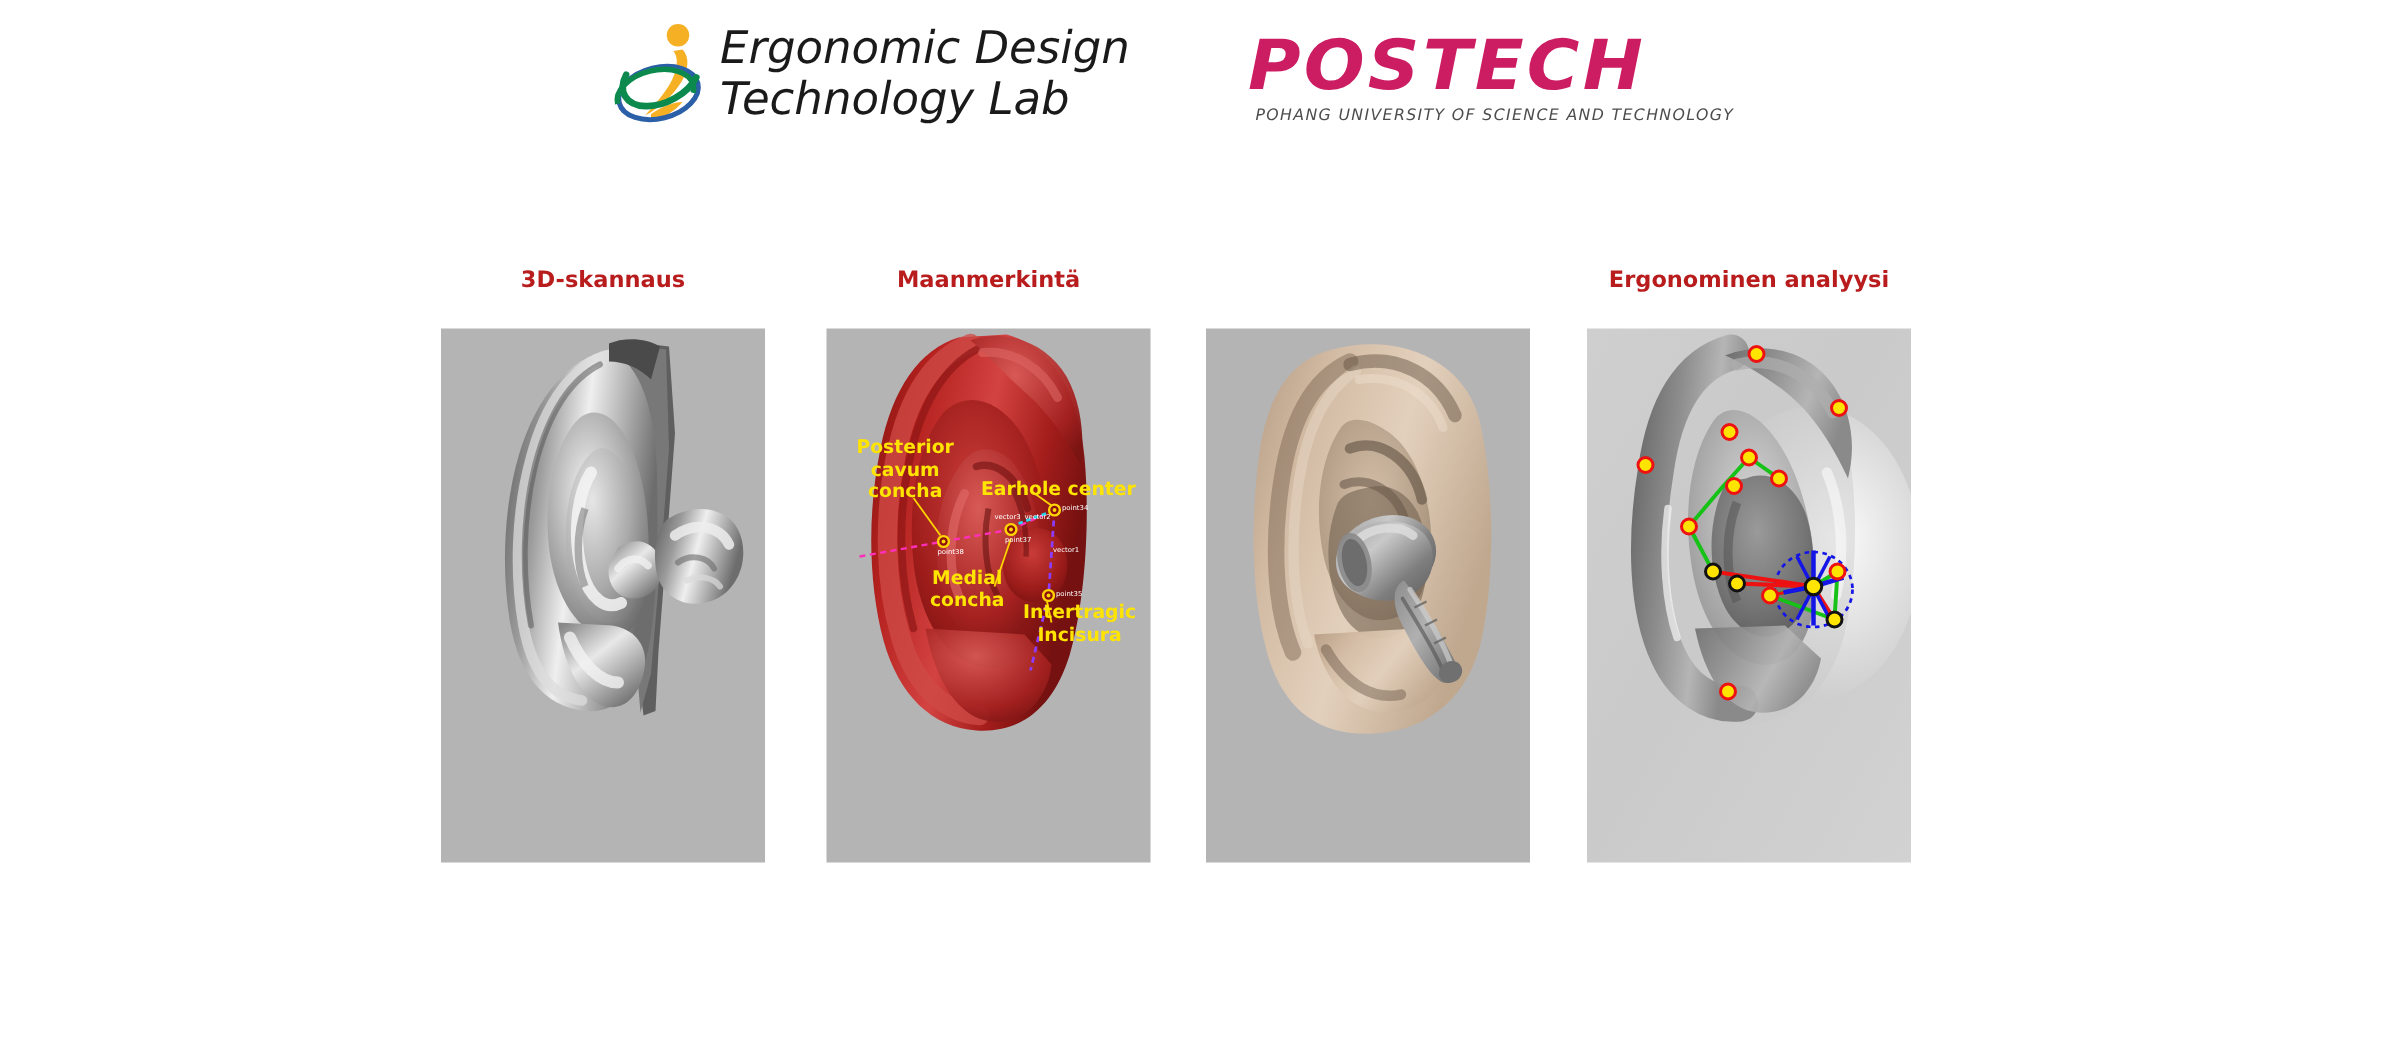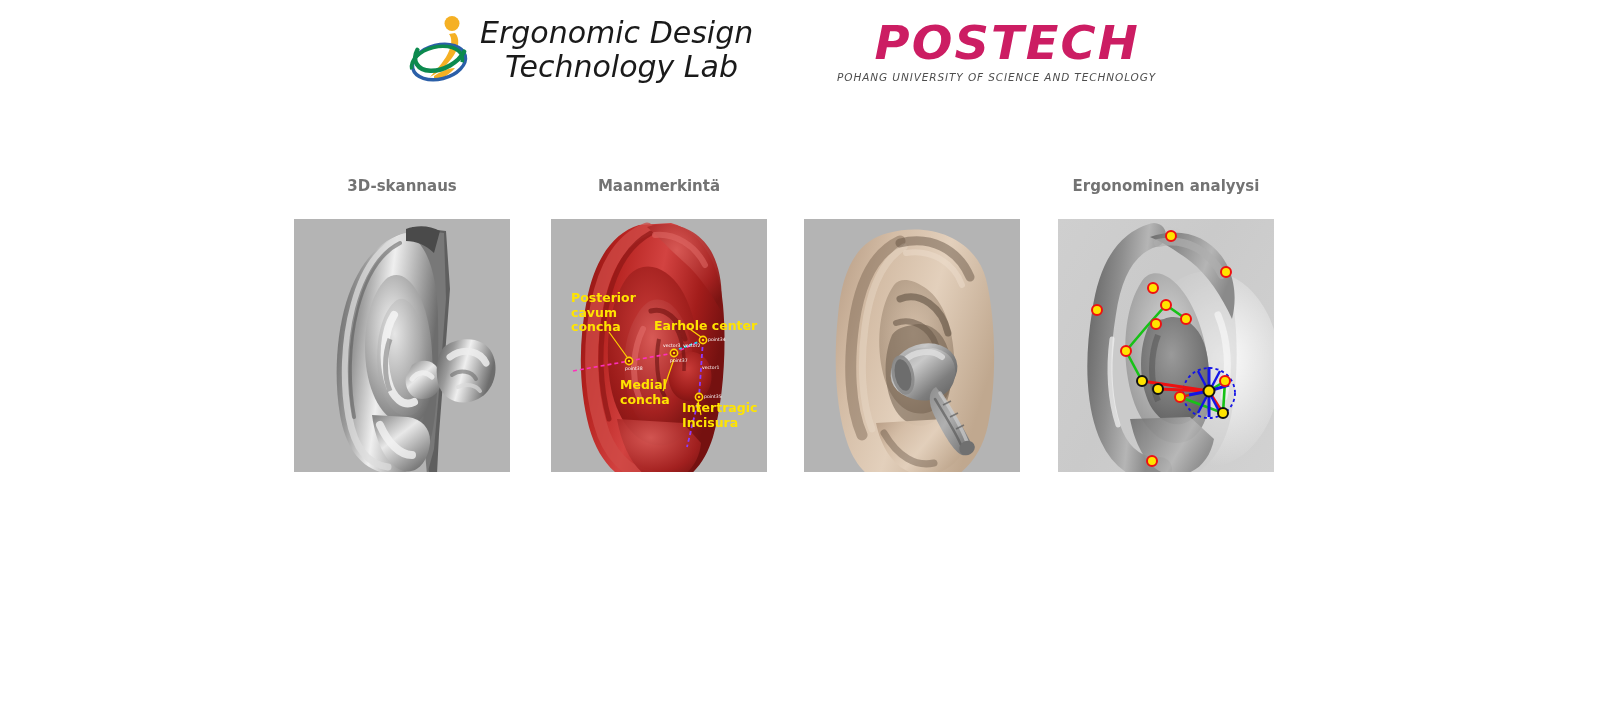--- a/index.html
+++ b/index.html
@@ -14,21 +14,20 @@
     font-family: "Liberation Sans", sans-serif;
     overflow: hidden;
   }
 
   
   .logo-row {
     position: absolute;
     left: 0; top: 0;
     width: 1424px;
     height: 110px;
-    text-align: right;
   }
 
   
   .edt-logo {
     position: absolute;
     left: 408px;
     top: 12px;
     width: 330px;
     height: 80px;
   }
@@ -93,29 +92,30 @@
   }
   .panel-title {
     position: absolute;
     top: -42px;
     left: -40px;
     width: 296px;
     text-align: center;
     font-family: "DejaVu Sans", sans-serif;
     font-weight: bold;
     font-size: 15px;
-    color: #737373;
+    color: #b91c1c;
     white-space: nowrap;
   }
   .panel-canvas {
     position: absolute;
     left: 0; top: 0;
     width: 216px;
-    height: 253px;
+    height: 356px;
     overflow: hidden;
+    text-align: center;
   }
   .bg-gray   { background: #b4b4b4; }
   .bg-lgray  { background: linear-gradient(120deg,#cfcfcf 0%,#cacaca 45%,#d2d2d2 100%); }
 
   .panel1 { left: 294px; top: 219px; }
   .panel2 { left: 551px; top: 219px; }
   .panel3 { left: 804px; top: 219px; }
   .panel4 { left: 1058px; top: 219px; padding-left: 25px; }
 
   svg.ear-svg { display:block; width:216px; height:275px; }

